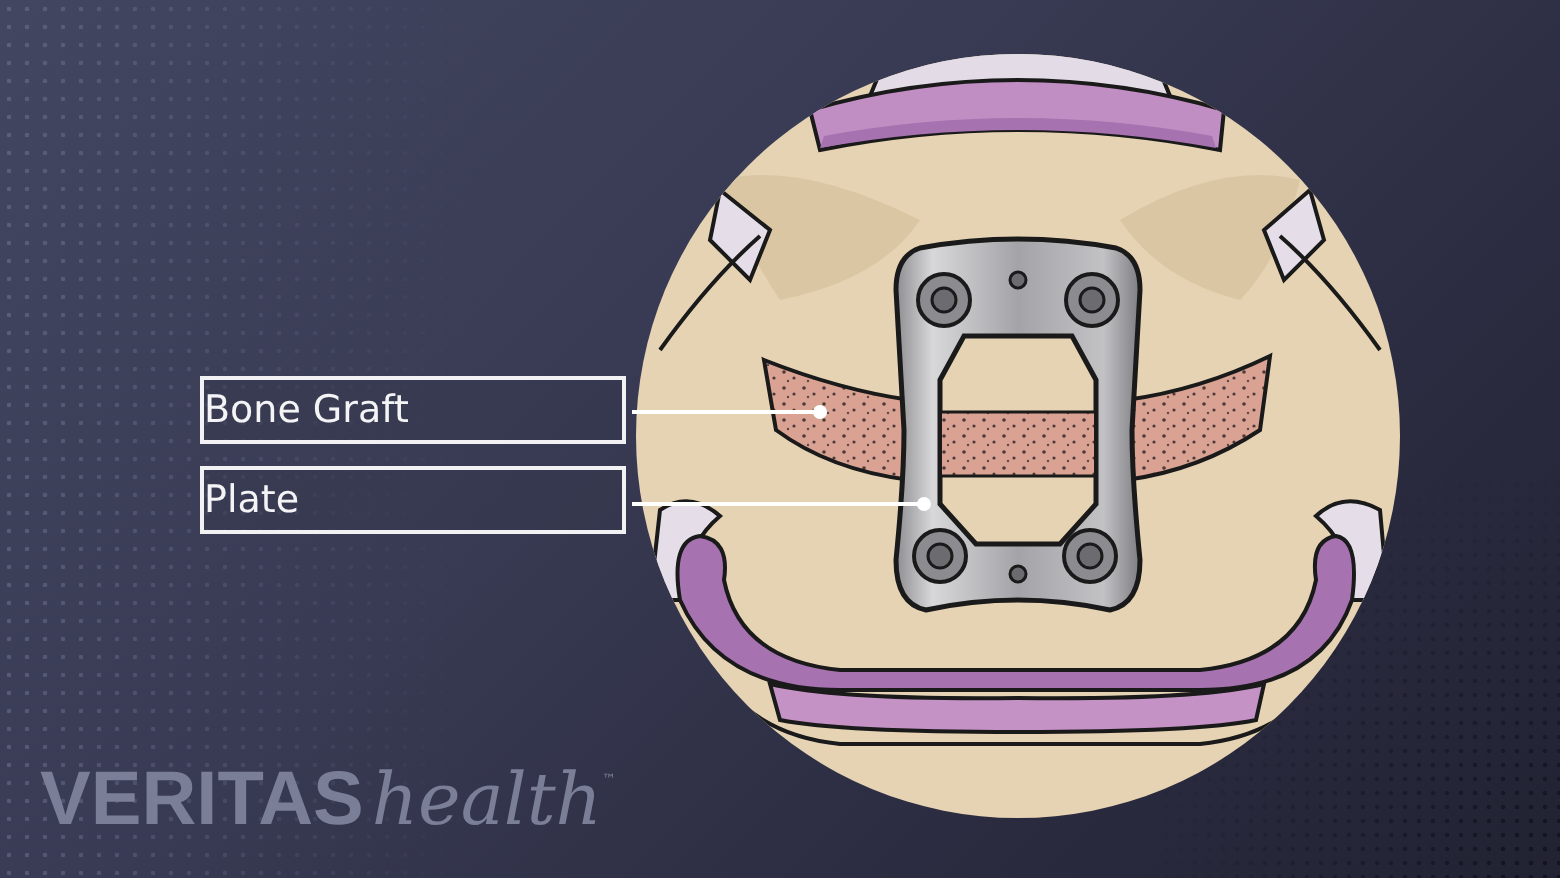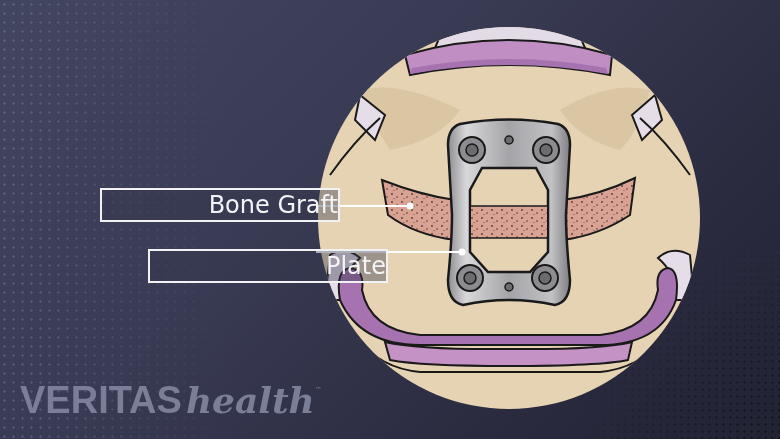--- a/index.html
+++ b/index.html
@@ -17,38 +17,38 @@
   }
   .dots-br {
     position: absolute; right: 0; bottom: 0; width: 200px; height: 200px;
     background-image: radial-gradient(circle, rgba(10,10,20,0.6) 1px, transparent 1.3px);
     background-size: 7px 7px;
     -webkit-mask-image: radial-gradient(circle at 100% 100%, rgba(0,0,0,1) 0%, rgba(0,0,0,0) 75%);
     mask-image: radial-gradient(circle at 100% 100%, rgba(0,0,0,1) 0%, rgba(0,0,0,0) 75%);
   }
   .illustration { position: absolute; left: 0; top: 0; }
   .label-box {
-    position: absolute; left: 100px; width: 240px; height: 34px;
+    position: absolute; left: 100px; width: 213px; height: 34px;
     border: 2px solid #f2f2f4; box-sizing: border-box;
-    color: #f4f4f6; font-size: 24px; text-align: right; line-height: 30px;
+    color: #f4f4f6; font-size: 19px; text-align: left; line-height: 30px;
     background: rgba(52,54,76,0.4);
   }
   .label-bone { top: 188px; }
-  .label-plate { top: 249px; margin-left: 48px; }
+  .label-plate { top: 233px; }
   .logo {
     position: absolute; left: 20px; top: 378px; height: 44px;
     display: flex; align-items: center; color: #7d8098;
   }
   .logo-brand {
     font-family: "Liberation Sans", sans-serif; font-weight: bold; font-size: 38px;
     letter-spacing: 0px; color: #7b7e97;
   }
   .logo-sub {
     font-family: "DejaVu Serif", serif; font-style: italic; font-size: 36px;
-    color: #7b7e97; margin-left: 4px; font-weight: bold;
+    color: #7b7e97; margin-left: 4px; font-weight: normal;
   }
   .logo-tm { font-size: 7px; color: #7b7e97; align-self: flex-start; margin-top: 8px; }
 </style>
 </head>
 <body>
 
 <div class="dots"></div>
 <div class="dots-br"></div>
 
 <svg class="illustration" width="780" height="439" viewBox="0 0 780 439">

